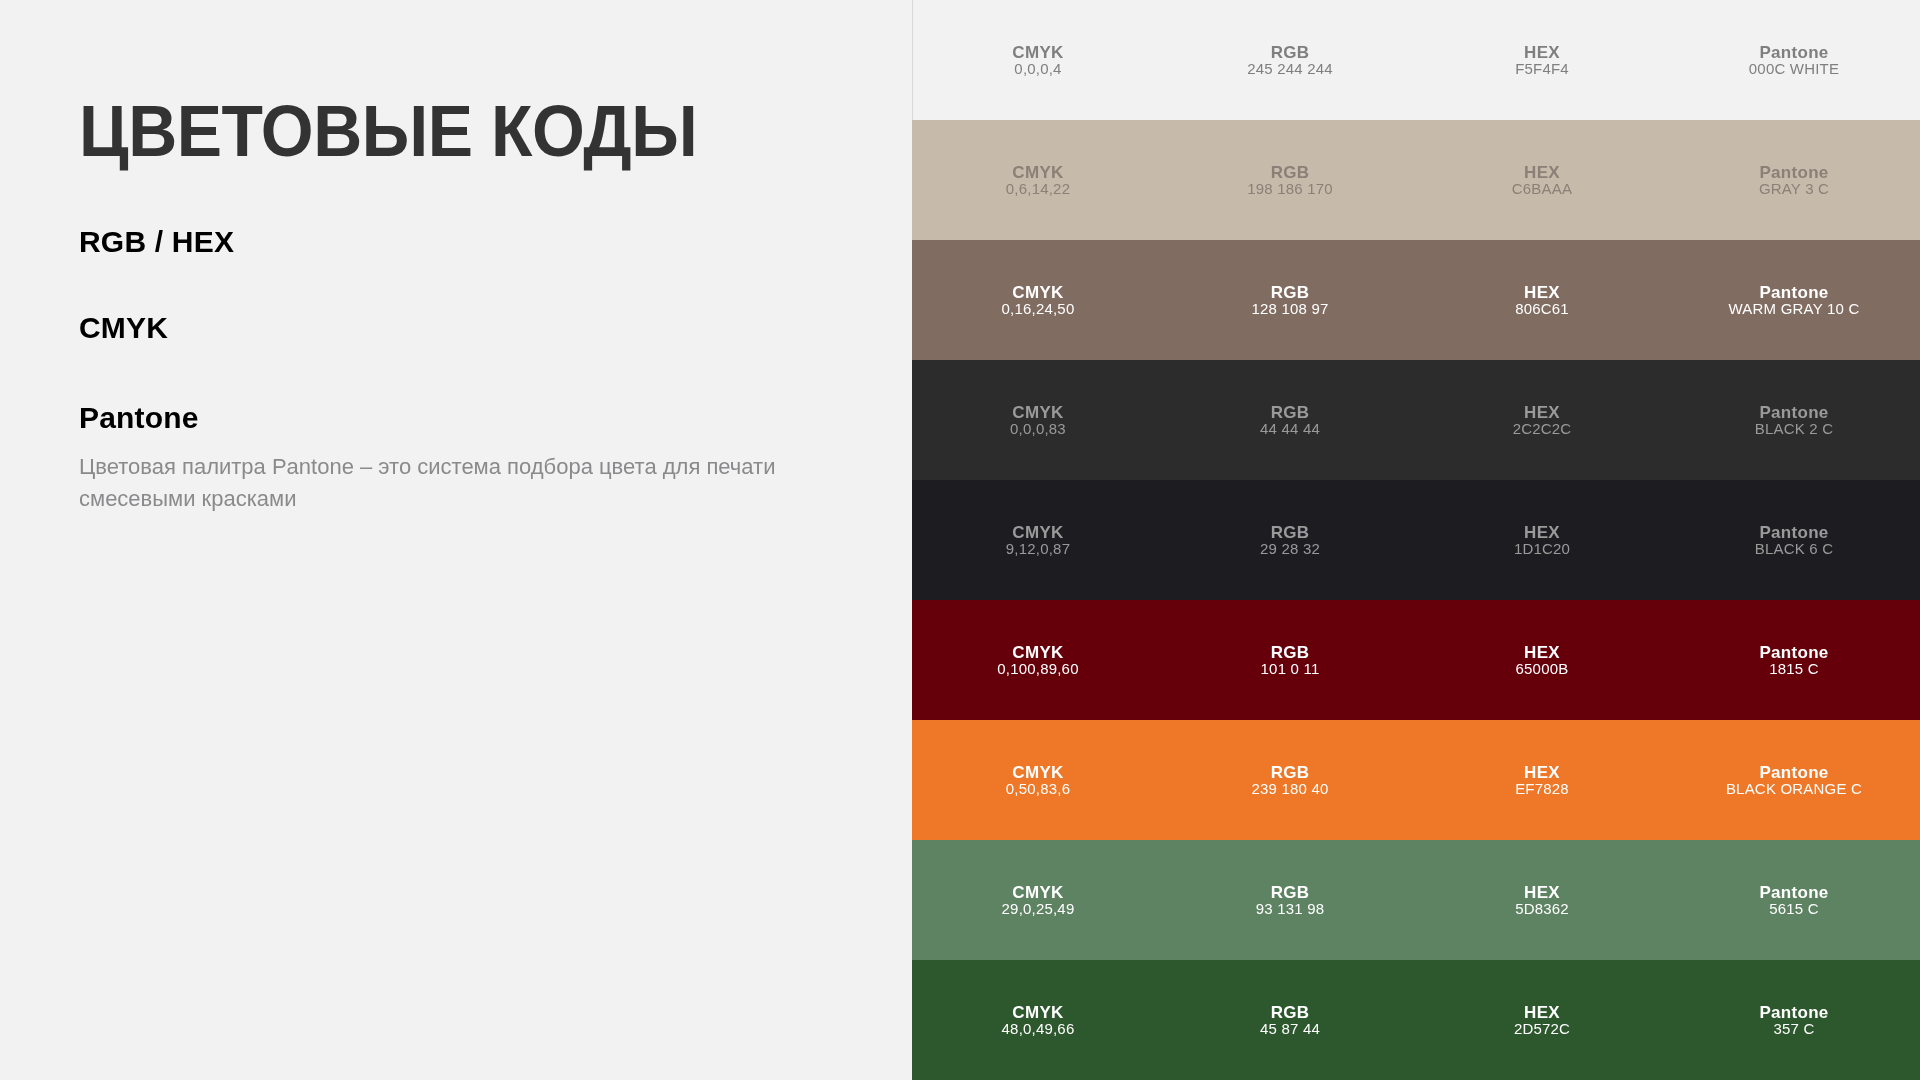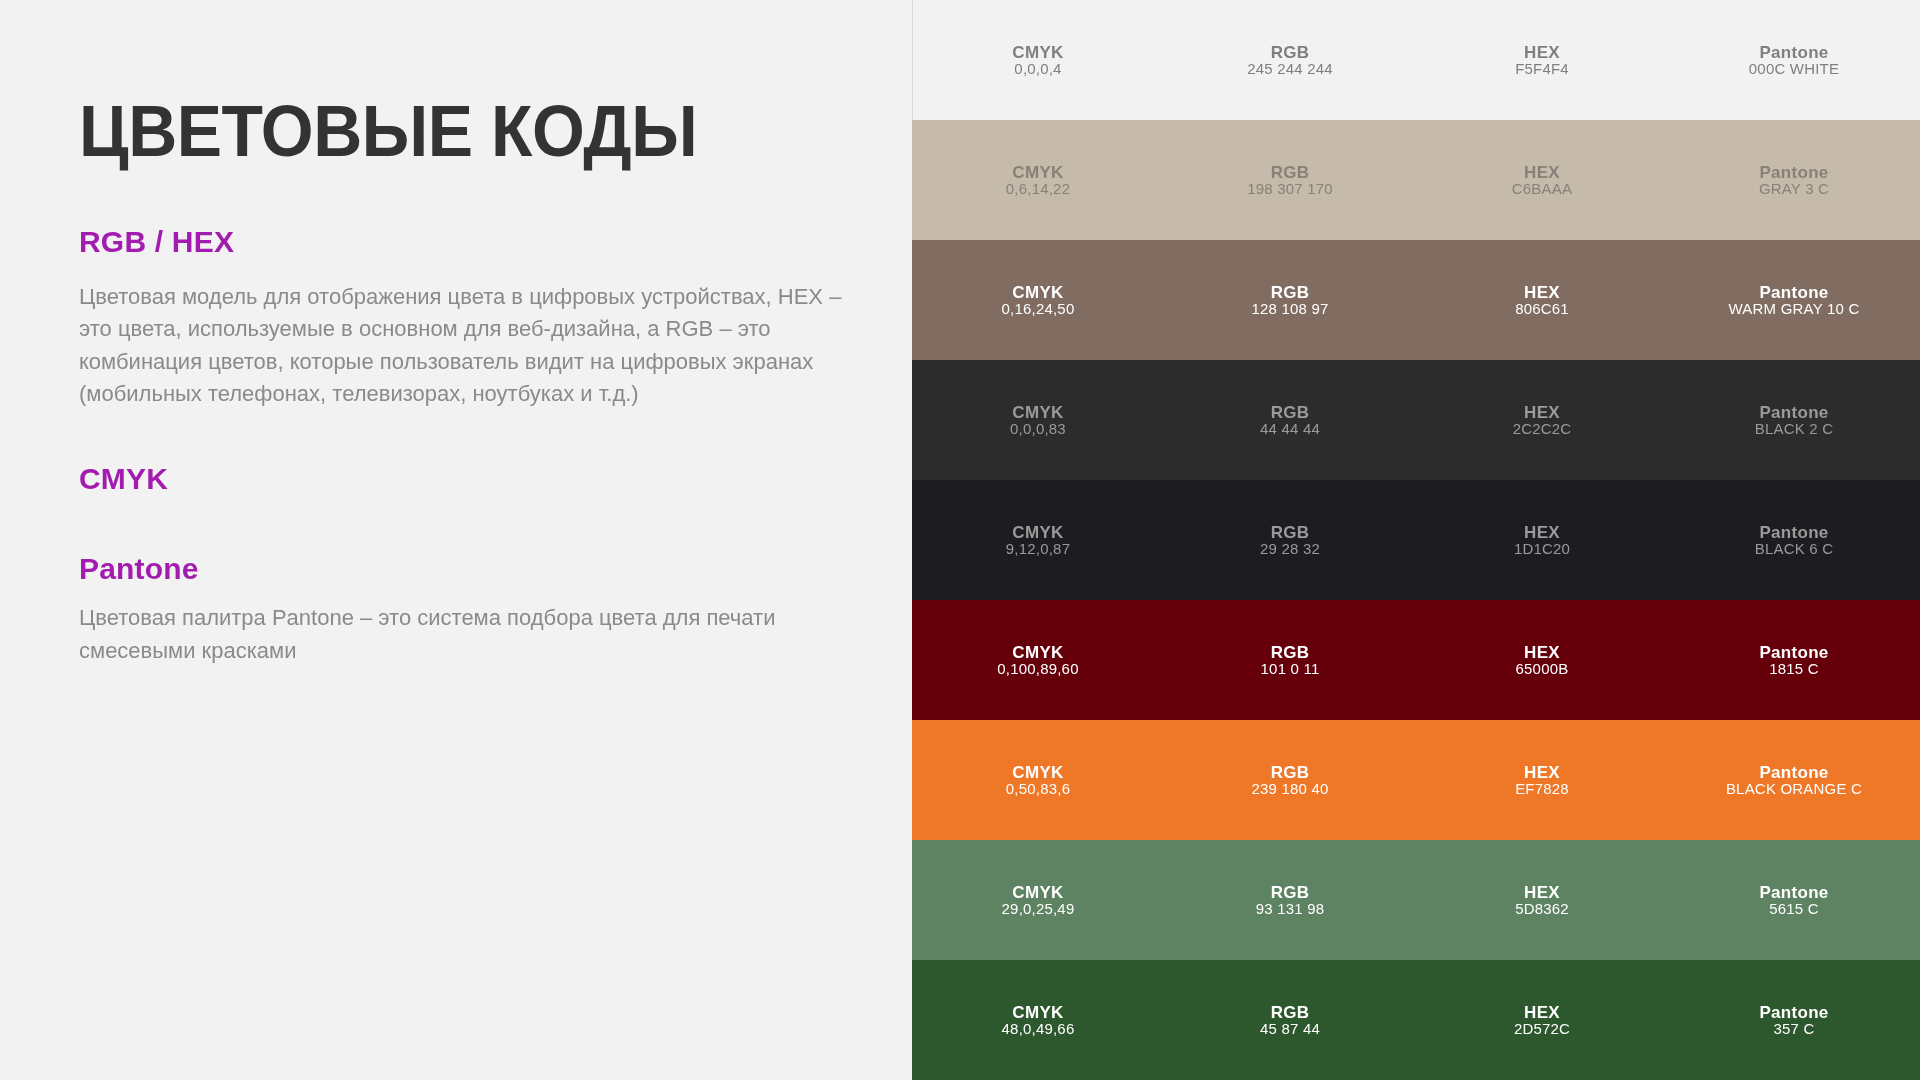--- a/index.html
+++ b/index.html
@@ -44,21 +44,21 @@
     white-space: nowrap;
   }
 
   .section {
     margin-top: 0;
   }
 
   .section-heading {
     font-size: 30px;
     font-weight: 700;
-    color: #a21caf;
+    color: #000000;
     margin: 0;
     letter-spacing: 0.2px;
   }
 
   .section-body {
     font-size: 22px;
     font-weight: 400;
     color: #8A8A8C;
     line-height: 1.47;
     margin: 0;
@@ -126,21 +126,20 @@
 <body>
 
 <div class="page">
 
   <div class="left-panel">
 
     <h1 class="doc-title">ЦВЕТОВЫЕ КОДЫ</h1>
 
     <div class="section" id="sec-rgb">
       <h2 class="section-heading">RGB / HEX</h2>
-      <p class="section-body">Цветовая модель для отображения цвета в цифровых устройствах, HEX  – это цвета, используемые в основном для веб-дизайна, а RGB – это комбинация цветов, которые пользователь видит на цифровых экранах (мобильных телефонах, телевизорах, ноутбуках и т.д.)</p>
     </div>
 
     <div class="section" id="sec-cmyk">
       <h2 class="section-heading">CMYK</h2>
     </div>
 
     <div class="section" id="sec-pantone">
       <h2 class="section-heading">Pantone</h2>
       <p class="section-body">Цветовая палитра Pantone – это система подбора цвета для печати смесевыми красками</p>
     </div>
@@ -168,21 +167,21 @@
           <span class="cell-value">000C WHITE</span>
         </div>
       </div>
       <div class="swatch-row" style="background: rgb(198, 186, 170); color: rgb(138, 128, 119);">
         <div class="swatch-cell">
           <span class="cell-label">CMYK</span>
           <span class="cell-value">0,6,14,22</span>
         </div>
         <div class="swatch-cell">
           <span class="cell-label">RGB</span>
-          <span class="cell-value">198 307 170</span>
+          <span class="cell-value">198 186 170</span>
         </div>
         <div class="swatch-cell">
           <span class="cell-label">HEX</span>
           <span class="cell-value">C6BAAA</span>
         </div>
         <div class="swatch-cell">
           <span class="cell-label">Pantone</span>
           <span class="cell-value">GRAY 3 C</span>
         </div>
       </div>

